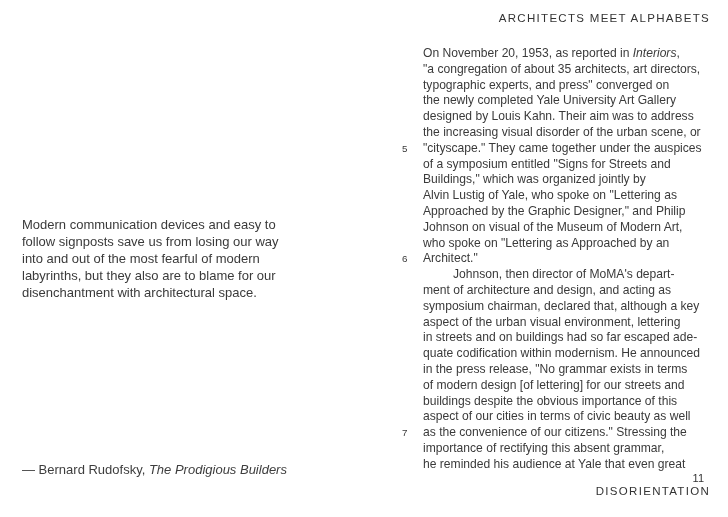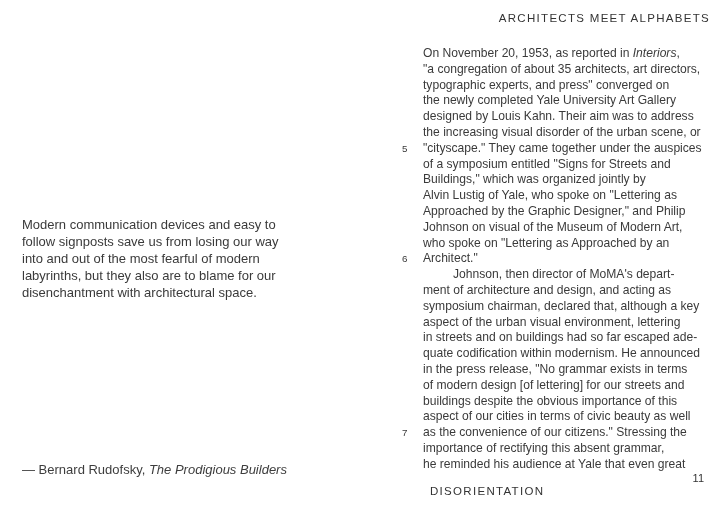--- a/index.html
+++ b/index.html
@@ -65,21 +65,21 @@
     top: 462px;
     font-size: 13px;
     white-space: nowrap;
     color: #3d3d3d;
   }
   .running-foot {
     position: absolute;
     left: 430px;
     top: 485px;
     width: 280px;
-    text-align: left;
+    text-align: right;
     font-size: 11.5px;
     letter-spacing: 1.3px;
     color: #333333;
     white-space: nowrap;
   }
   .page-number {
     position: absolute;
     right: 24px;
     top: 460px;
     font-size: 11px;

